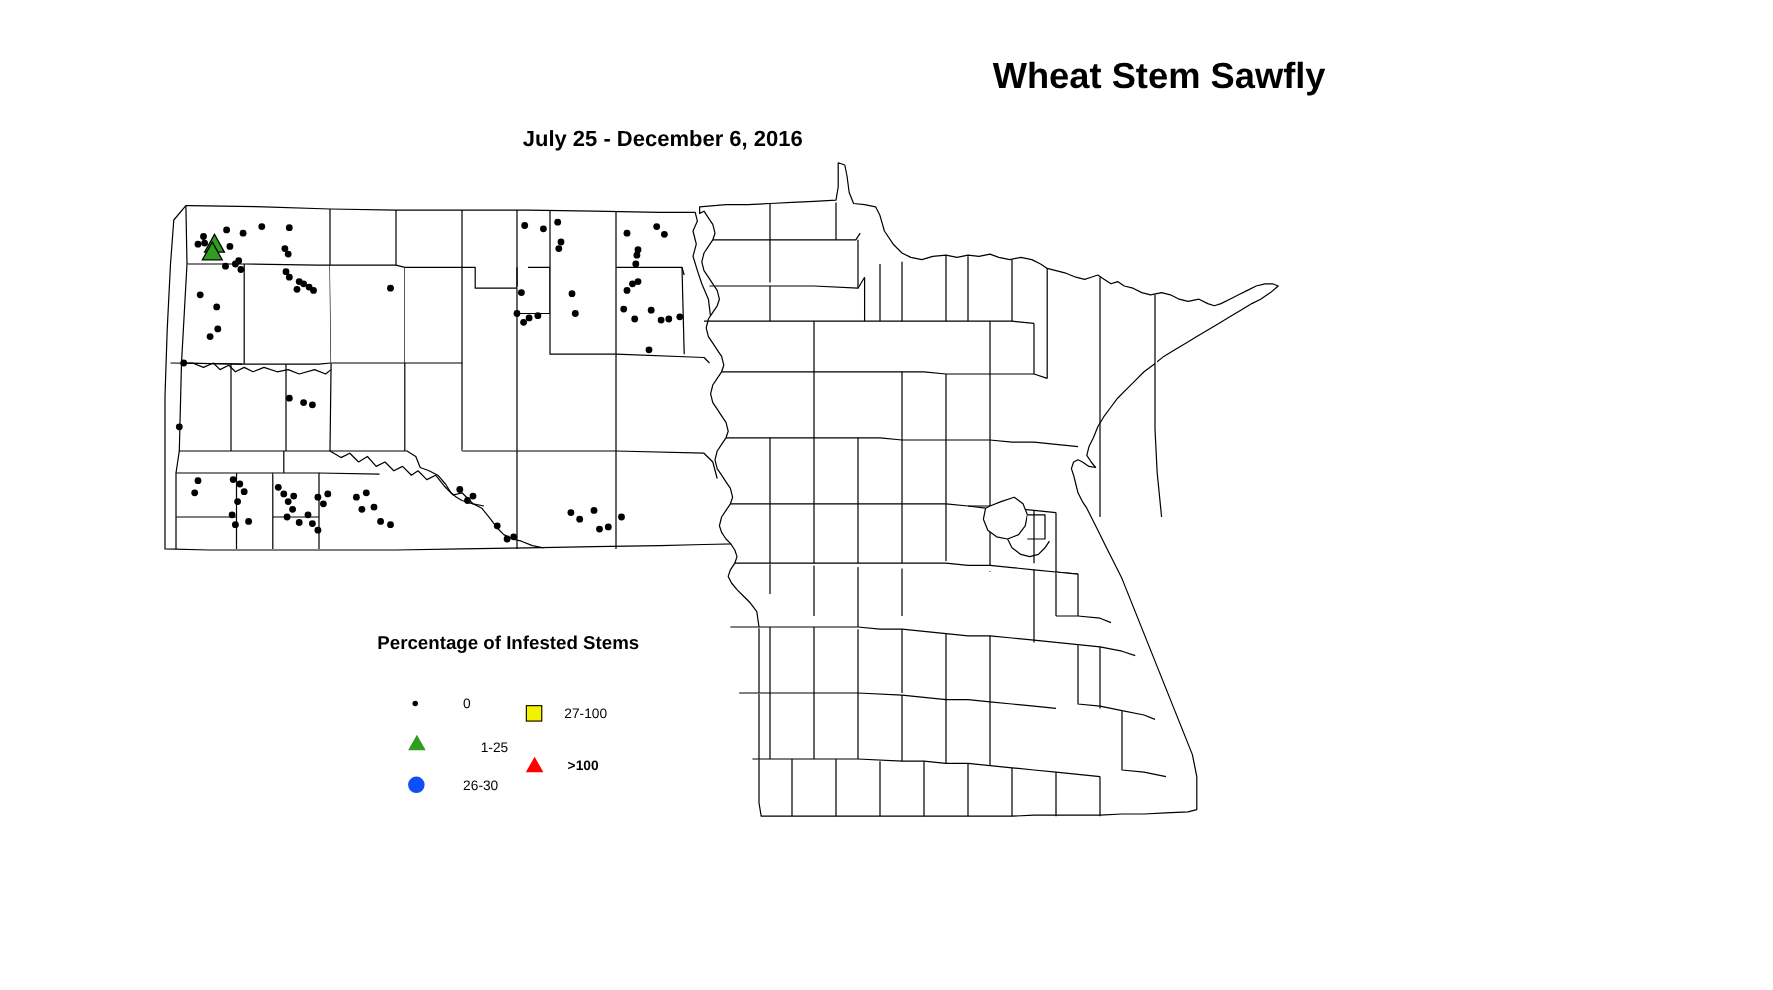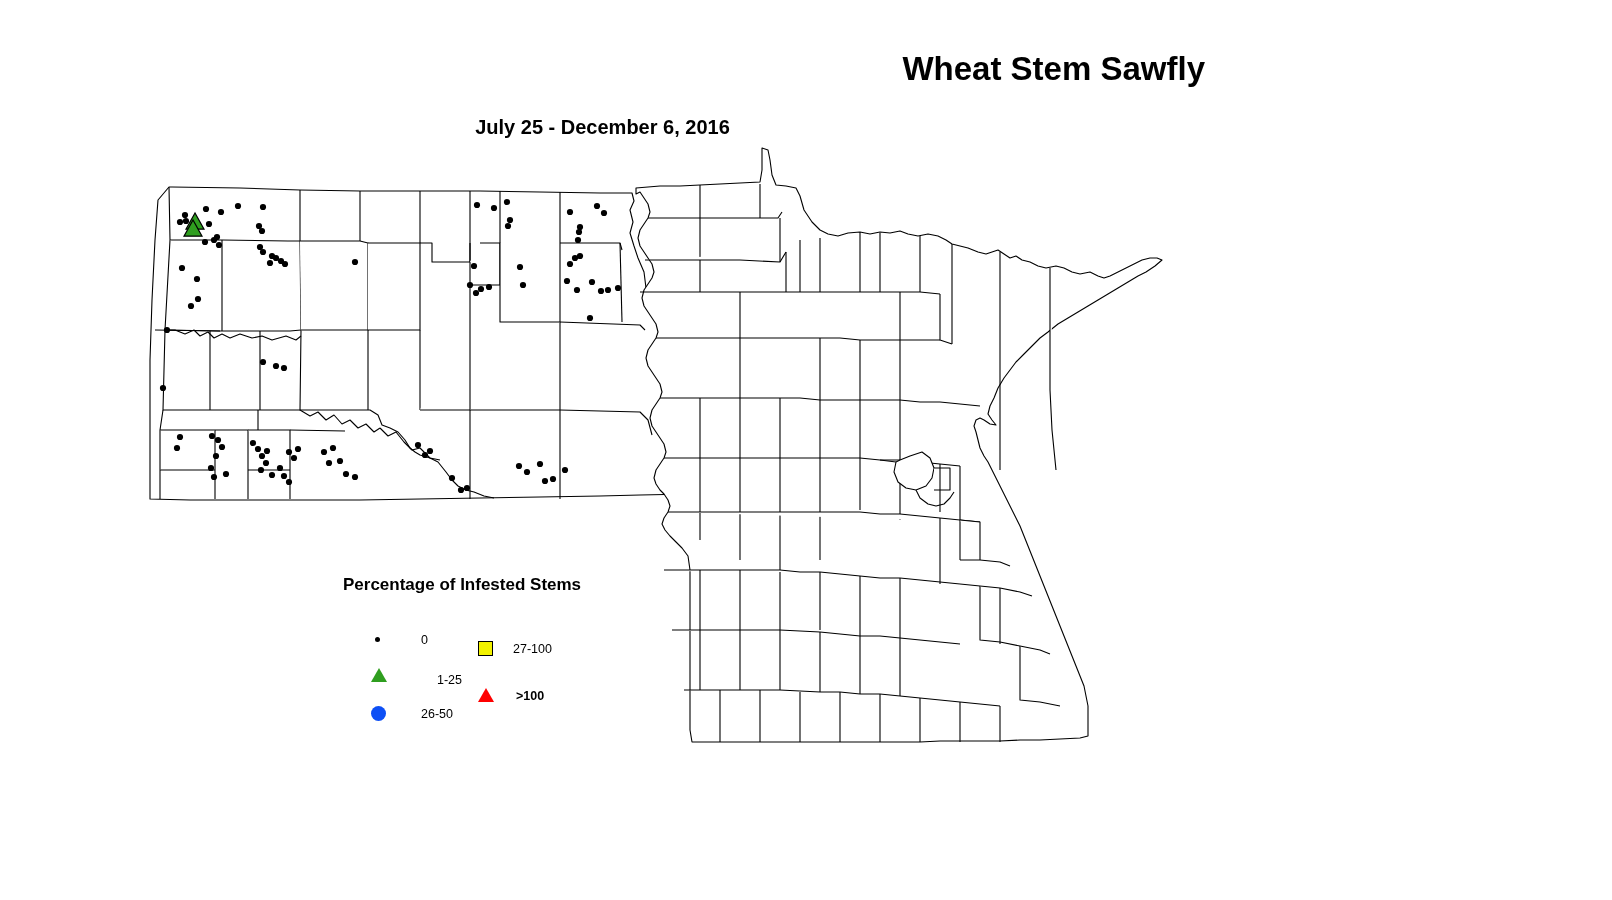--- a/index.html
+++ b/index.html
@@ -383,21 +383,21 @@
       <span class="legend-label" style="left:50px; top:0px;">0</span>
     </div>
 
     <div class="legend-entry" style="left:28px; top:90px;">
       <span class="sym sym-tri sym-tri-green" style="left:0px; top:3px;"></span>
       <span class="legend-label" style="left:50px; top:4px;margin-left:16px;">1-25</span>
     </div>
 
     <div class="legend-entry" style="left:28px; top:128px;">
       <span class="sym sym-circle" style="left:0px; top:3px;"></span>
-      <span class="legend-label" style="left:50px; top:0px;">26-50</span>
+      <span class="legend-label" style="left:50px; top:0px;">26-30</span>
     </div>
 
     <div class="legend-entry" style="left:135px; top:63px;">
       <span class="sym sym-square" style="left:0px; top:3px;"></span>
       <span class="legend-label" style="left:35px; top:0px;">27-100</span>
     </div>
 
     <div class="legend-entry" style="left:135px; top:110px;">
       <span class="sym sym-tri sym-tri-red" style="left:0px; top:3px;"></span>
       <span class="legend-label" style="left:38px; top:0px;font-weight:bold;">&gt;100</span>

